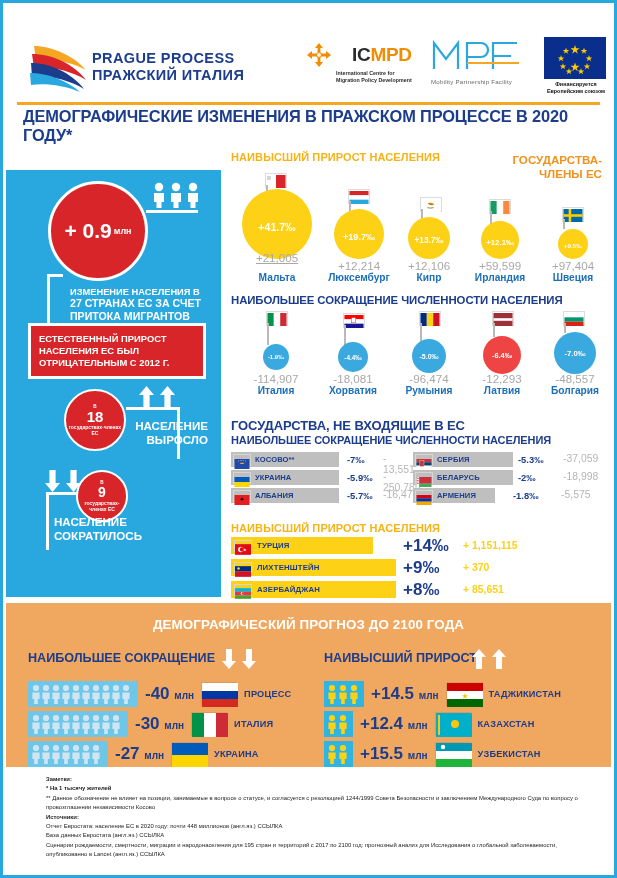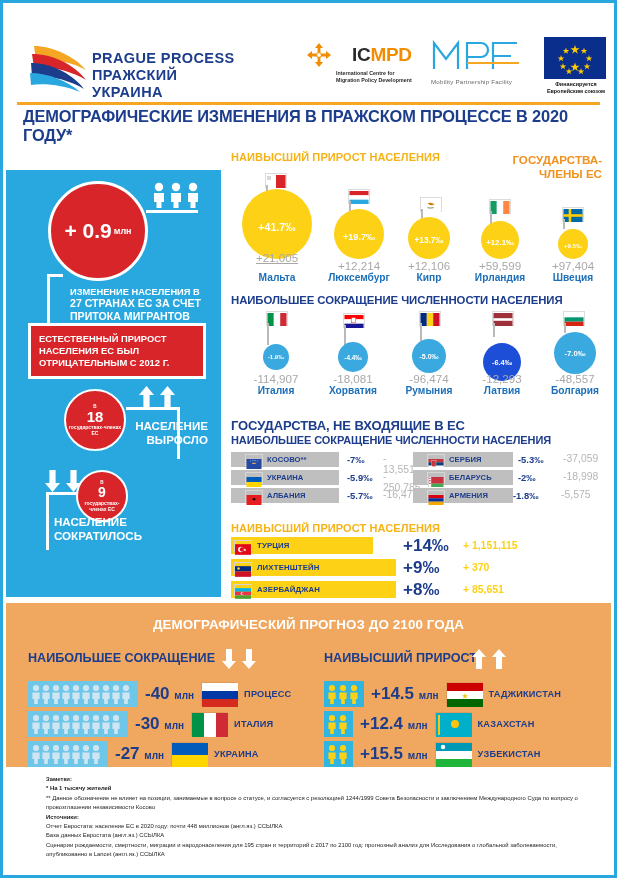--- a/index.html
+++ b/index.html
@@ -129,21 +129,21 @@
              color:#a8a8a8; font-size:11.6px; }
   .bub-name { position:absolute; left:50%; transform:translateX(-50%); white-space:nowrap;
               color:#1c6fb8; font-size:10.2px; font-weight:bold; }
   .flagpin { position:absolute; width:2px; background:#b9b9b9; }
   .flagimg { position:absolute; width:22px; height:15px; border:1px solid #dcdcdc; background:#fff; }
 
   
   .noneu-row { position:absolute; height:15px; }
   .noneu-chip {
     position:absolute; left:0; top:0; height:15px; background:#bfbfbf;
-    display:flex; align-items:center; padding-left:14px; gap:4px;
+    display:flex; align-items:center; padding-left:2px; gap:4px;
   }
   .noneu-flag { width:18px; height:12px; border:1px solid #d6d6d6; }
   .noneu-name { color:#1c3c8c; font-size:7.6px; font-weight:bold; letter-spacing:.1px;}
   .noneu-pct { position:absolute; color:#1c3c8c; font-size:9.4px; font-weight:bold; }
   .noneu-abs { position:absolute; color:#b6b6b6; font-size:10.4px; }
   .noneu-ic { position:absolute; color:#cfcfcf; font-size:9px; }
 
   .growth-row { position:absolute; height:17px; }
   .growth-chip {
     position:absolute; left:0; top:0; height:17px; background:#fcd116;
@@ -191,21 +191,21 @@
 
     <div class="logo-pp">
       <svg class="pp-swoosh" viewBox="0 0 60 52">
         <path d="M4 6 C22 6 44 16 56 30 C42 22 20 18 6 20 Z" fill="#f5a623"></path>
         <path d="M2 14 C22 14 44 24 56 40 C40 30 18 26 4 28 Z" fill="#d8252a"></path>
         <path d="M1 23 C20 23 42 33 54 49 C38 39 16 35 2 37 Z" fill="#1c3c8c"></path>
         <path d="M0 33 C18 33 38 41 50 52 C34 45 14 43 1 45 Z" fill="#29a8e0"></path>
       </svg>
       <div class="pp-text">
         <div class="pp-line1">PRAGUE PROCESS</div>
-        <div class="pp-line2">ПРАЖСКИЙ УКРАИНА</div>
+        <div class="pp-line2">ПРАЖСКИЙ ИТАЛИЯ</div>
       </div>
     </div>
 
     <div class="logo-icmpd">
       <div class="icmpd-row">
         <svg class="icmpd-arrows" viewBox="0 0 26 26">
           <path d="M13 1 L17 6 H14.4 V11.6 H11.6 V6 H9 Z" fill="#f28c00"></path>
           <path d="M13 25 L9 20 H11.6 V14.4 H14.4 V20 H17 Z" fill="#f28c00"></path>
           <path d="M1 13 L6 9 V11.6 H11.6 V14.4 H6 V17 Z" fill="#f28c00"></path>
           <path d="M25 13 L20 17 V14.4 H14.4 V11.6 H20 V9 Z" fill="#f28c00"></path>
@@ -470,21 +470,21 @@
   </div>
 
   <div class="bub" style="left:461px; top:308px; width:76px; height:90px;">
     <div class="flagimg" style="left:28px; top:0px;">
       <svg viewBox="0 0 22 15" width="20" height="13">
           <rect width="22" height="15" fill="#9e3039"></rect>
           <rect y="6" width="22" height="3" fill="#fff"></rect>
         </svg>
     </div>
     <div class="flagpin" style="left:29px; top:12px; height:14px;"></div>
-    <div class="bub-circle" style="top:32px; width:38px; height:38px; background:#1d4ed8;align-items:center;">
+    <div class="bub-circle" style="top:25px; width:38px; height:38px; background:#ef4444;align-items:center;">
       <span class="bub-pct" style="font-size:7.4px;">-6.4‰</span>
     </div>
     <div class="bub-num" style="top:61px;">-12,293</div>
     <div class="bub-name" style="top:74px;">Латвия</div>
   </div>
 
   <div class="bub" style="left:534px; top:308px; width:76px; height:90px;">
     <div class="flagimg" style="left:26px; top:0px;">
       <svg viewBox="0 0 22 15" width="20" height="13">
           <rect width="22" height="5" fill="#fff"></rect>
@@ -579,21 +579,21 @@
             <path d="M0.6 1 h2 v1 h-2z M0.6 4 h2 v1 h-2z M0.6 7 h2 v1 h-2z" fill="#c8313e"></path>
           </svg>
       </span>
       <span class="noneu-name">БЕЛАРУСЬ</span>
     </div>
     <span class="noneu-pct" style="left:105px; top:2px;">-2‰</span>
     <span class="noneu-abs" style="left:150px; top:1px;">-18,998</span>
   </div>
 
   <div class="noneu-row" style="left:410px; top:485px; width:190px;">
-    <div class="noneu-chip" style="width:100px;">
+    <div class="noneu-chip" style="width:82px;">
       <span class="noneu-flag">
         <svg viewBox="0 0 18 12" width="16" height="10">
             <rect width="18" height="4" fill="#d90012"></rect>
             <rect y="4" width="18" height="4" fill="#0033a0"></rect>
             <rect y="8" width="18" height="4" fill="#f2a800"></rect>
           </svg>
       </span>
       <span class="noneu-name">АРМЕНИЯ</span>
     </div>
     <span class="noneu-pct" style="left:100px; top:2px;">-1.8‰</span>

